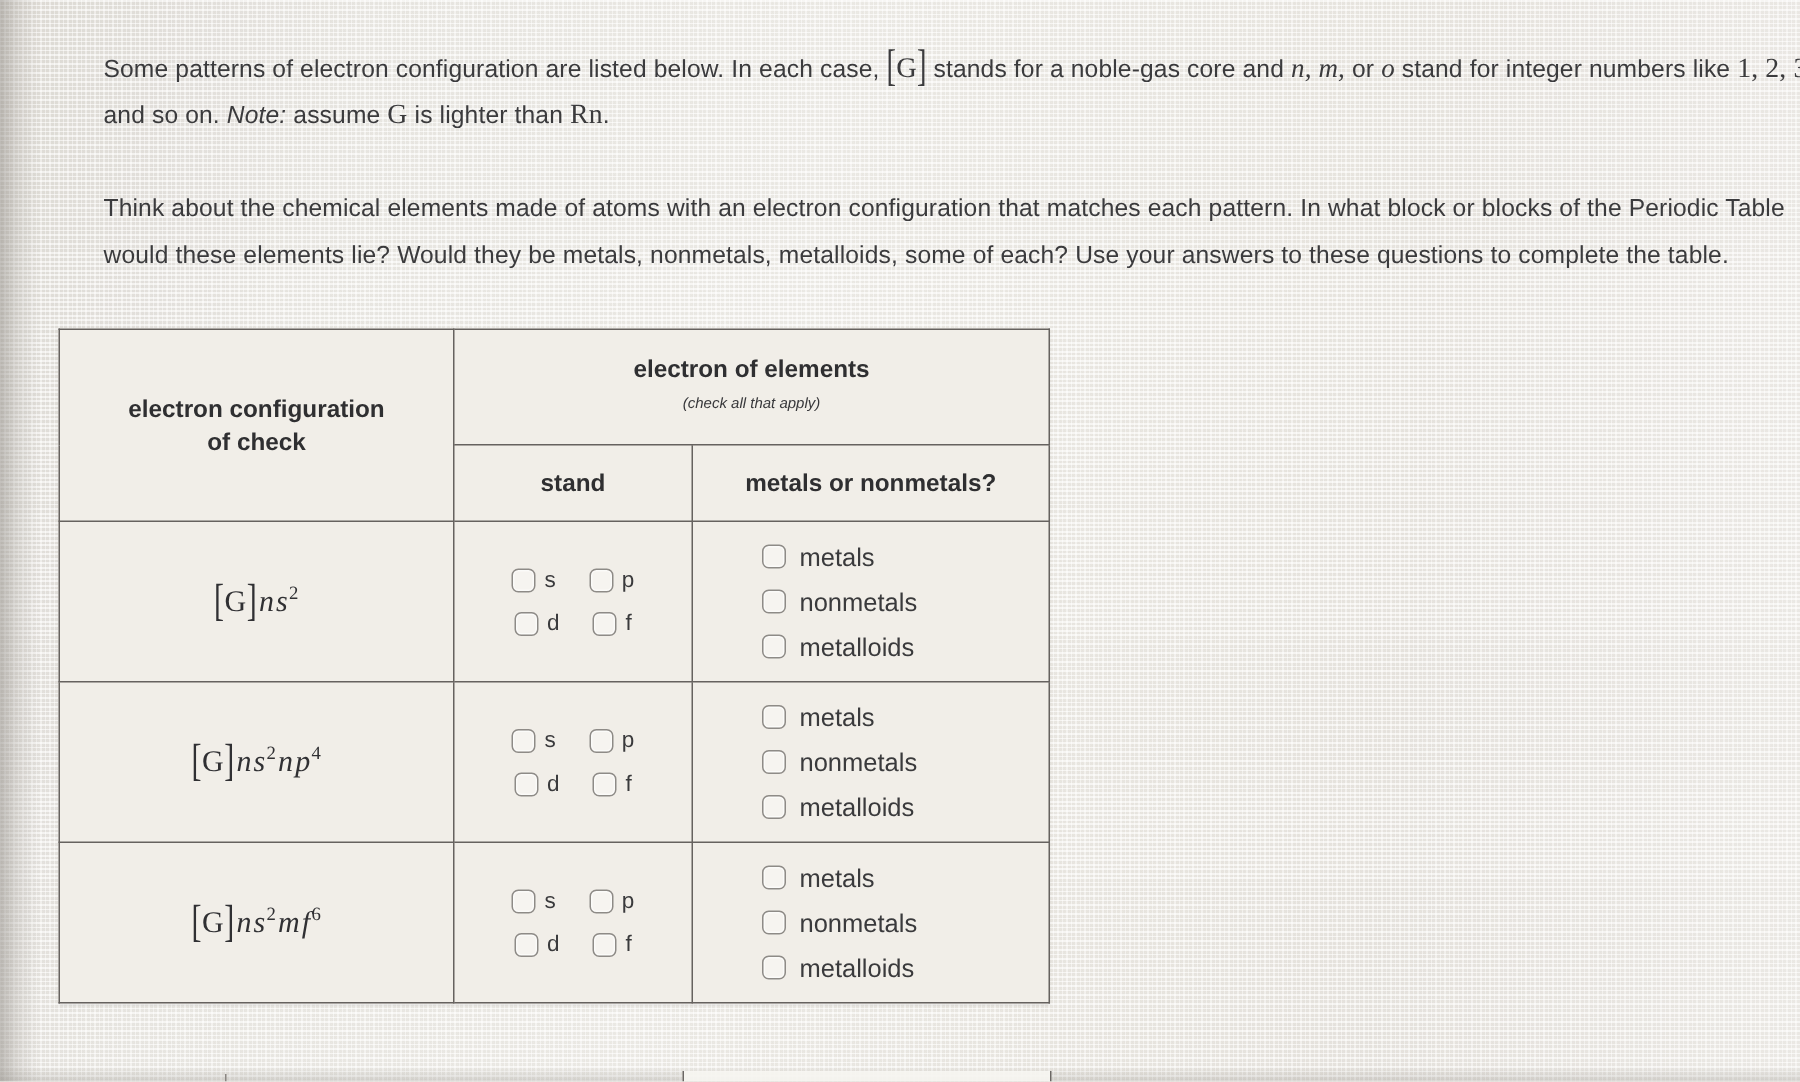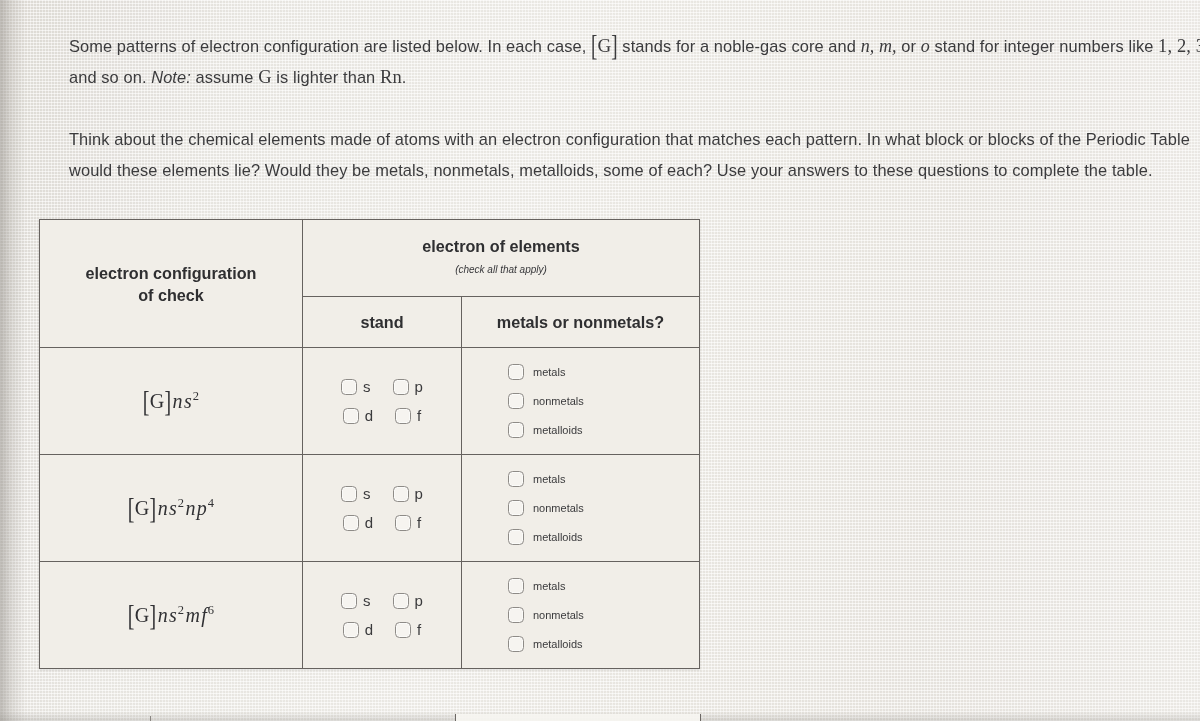--- a/index.html
+++ b/index.html
@@ -181,21 +181,21 @@
     font-size: 15px;
   }
   .opt .lbl { line-height: 1; }
 
   .metals-list {
     display: flex;
     flex-direction: column;
     gap: 13px;
     padding: 4px 0 4px 32px;
   }
-  .metals-list .opt { gap: 9px; font-size: 11px; padding-left: 14px; }
+  .metals-list .opt { gap: 9px; font-size: 17px; padding-left: 14px; }
 
   .cbx {
     width: 16px;
     height: 16px;
     border: 1.6px solid #8e8b87;
     border-radius: 4.5px;
     background: #f6f4f0;
     box-sizing: border-box;
     flex: 0 0 auto;
     box-shadow: inset 0 0 0 1px rgba(255,255,255,0.6);

